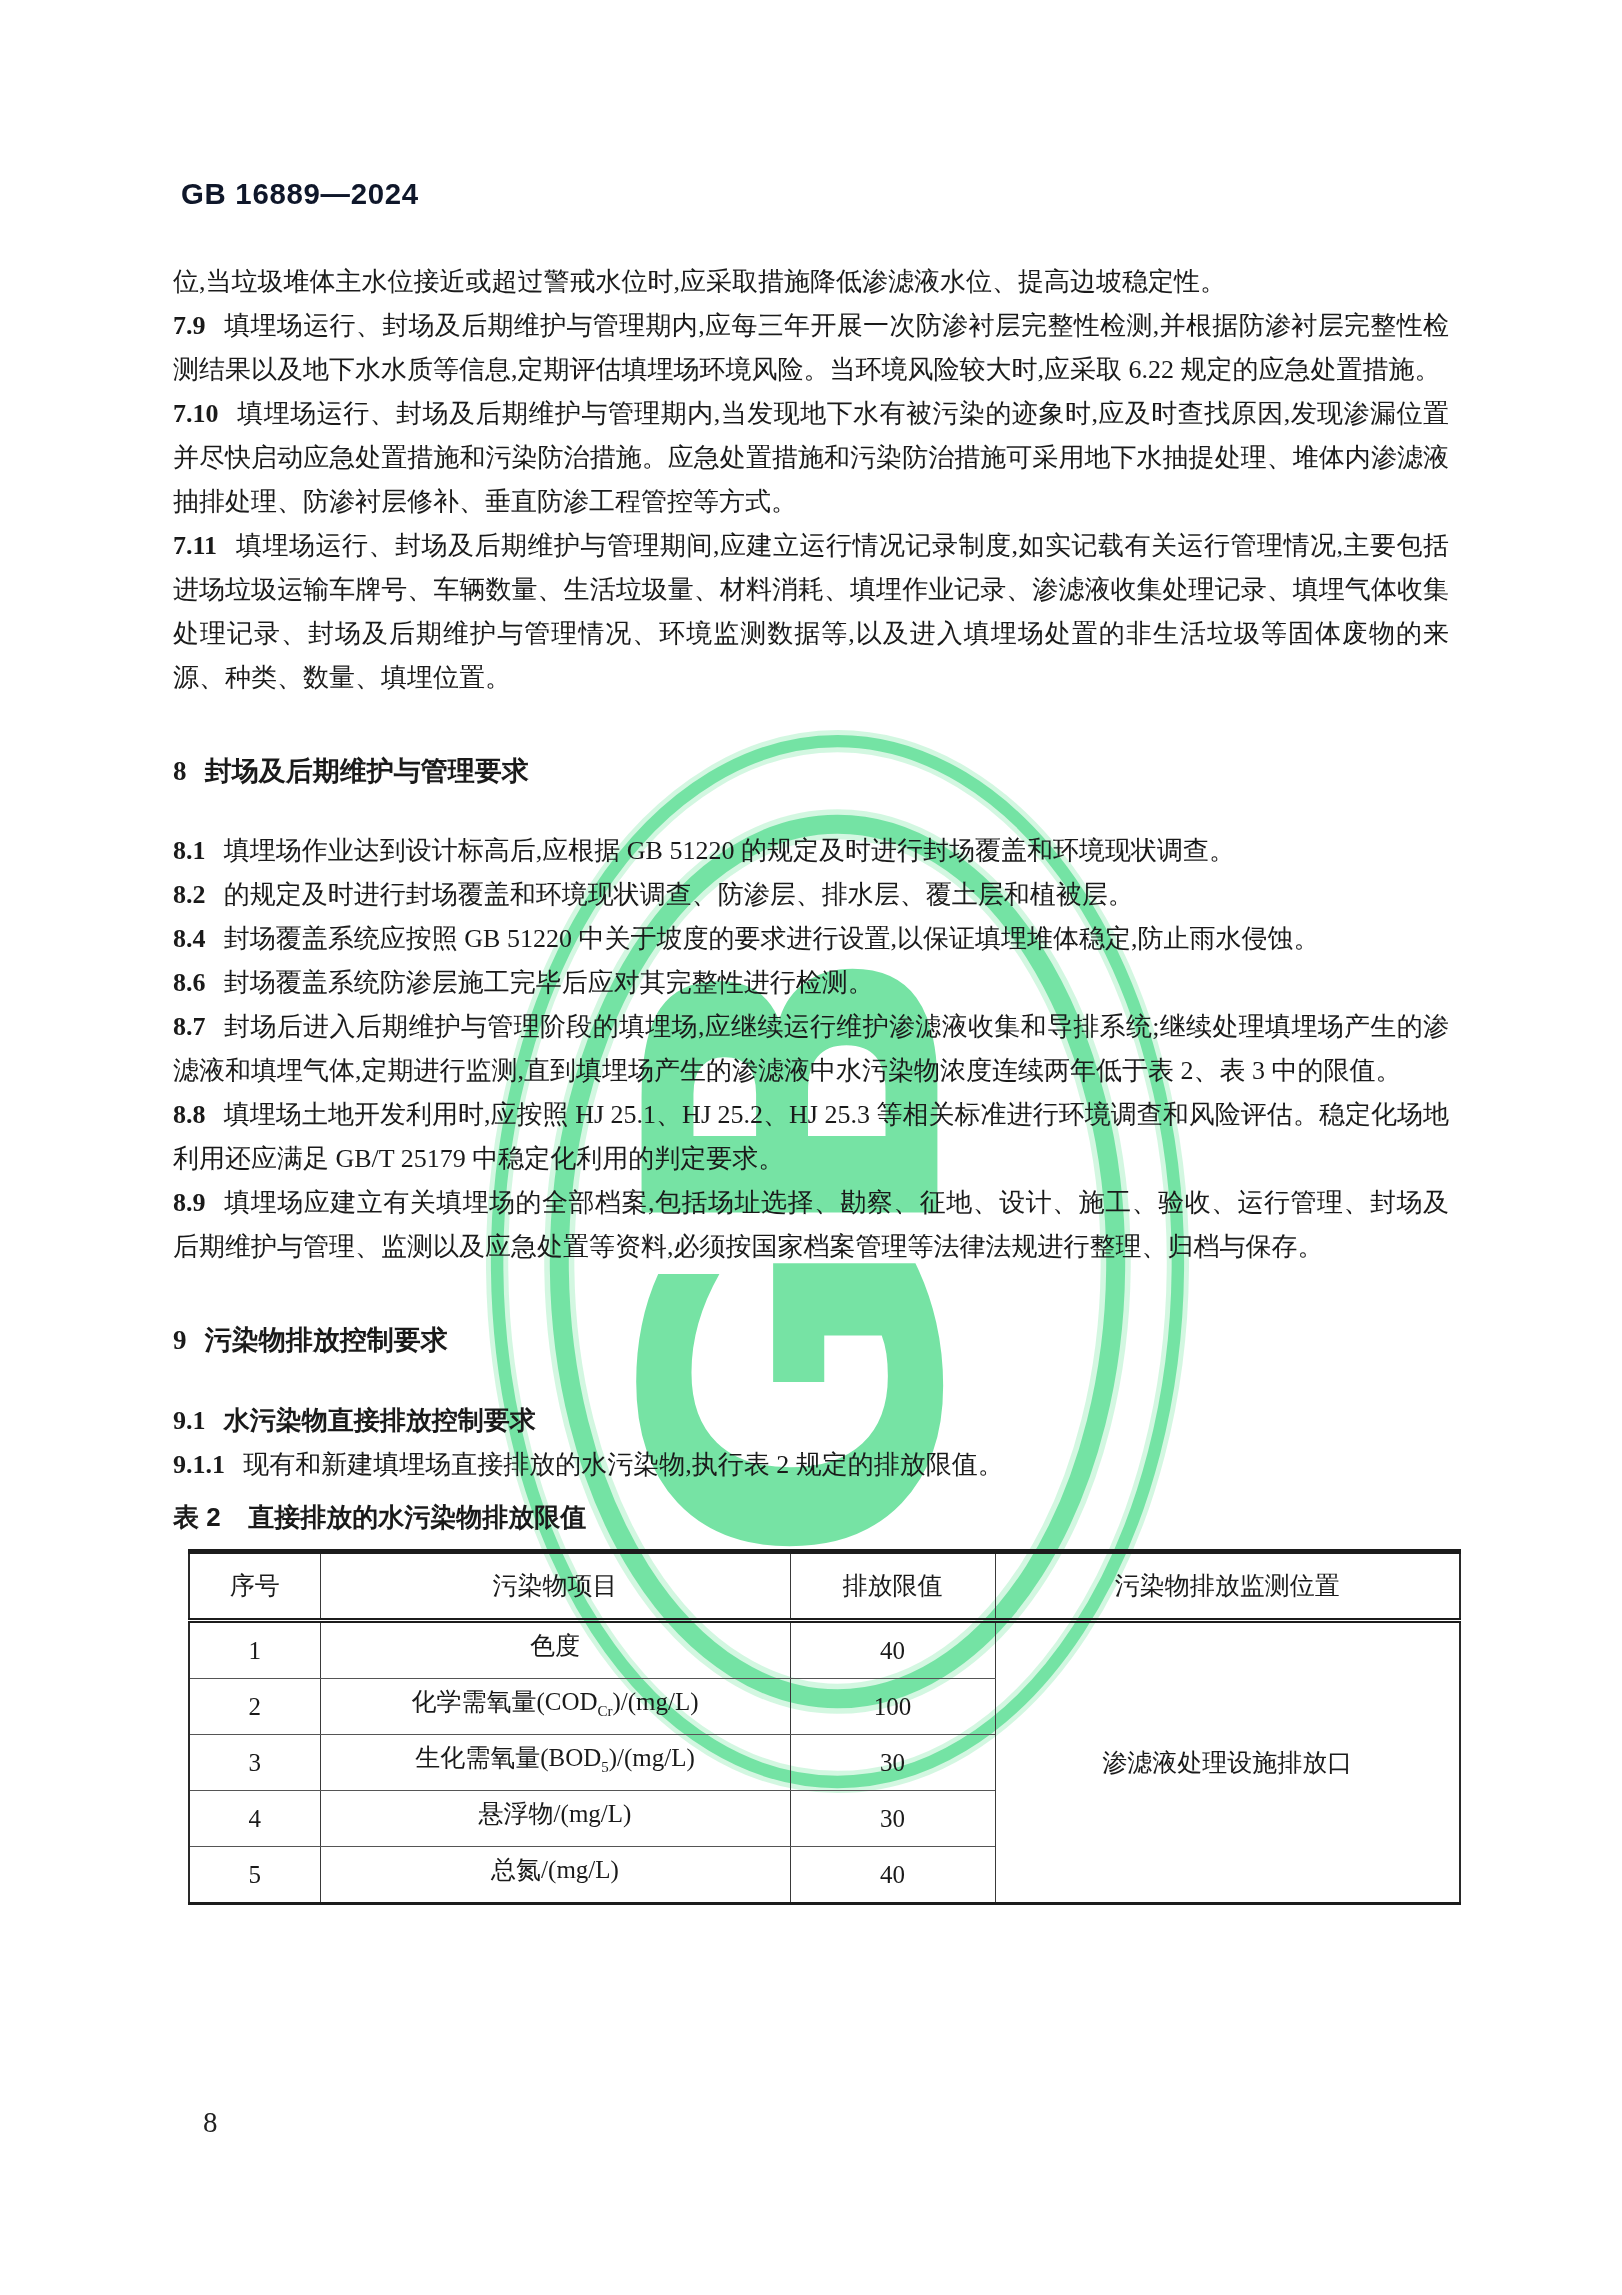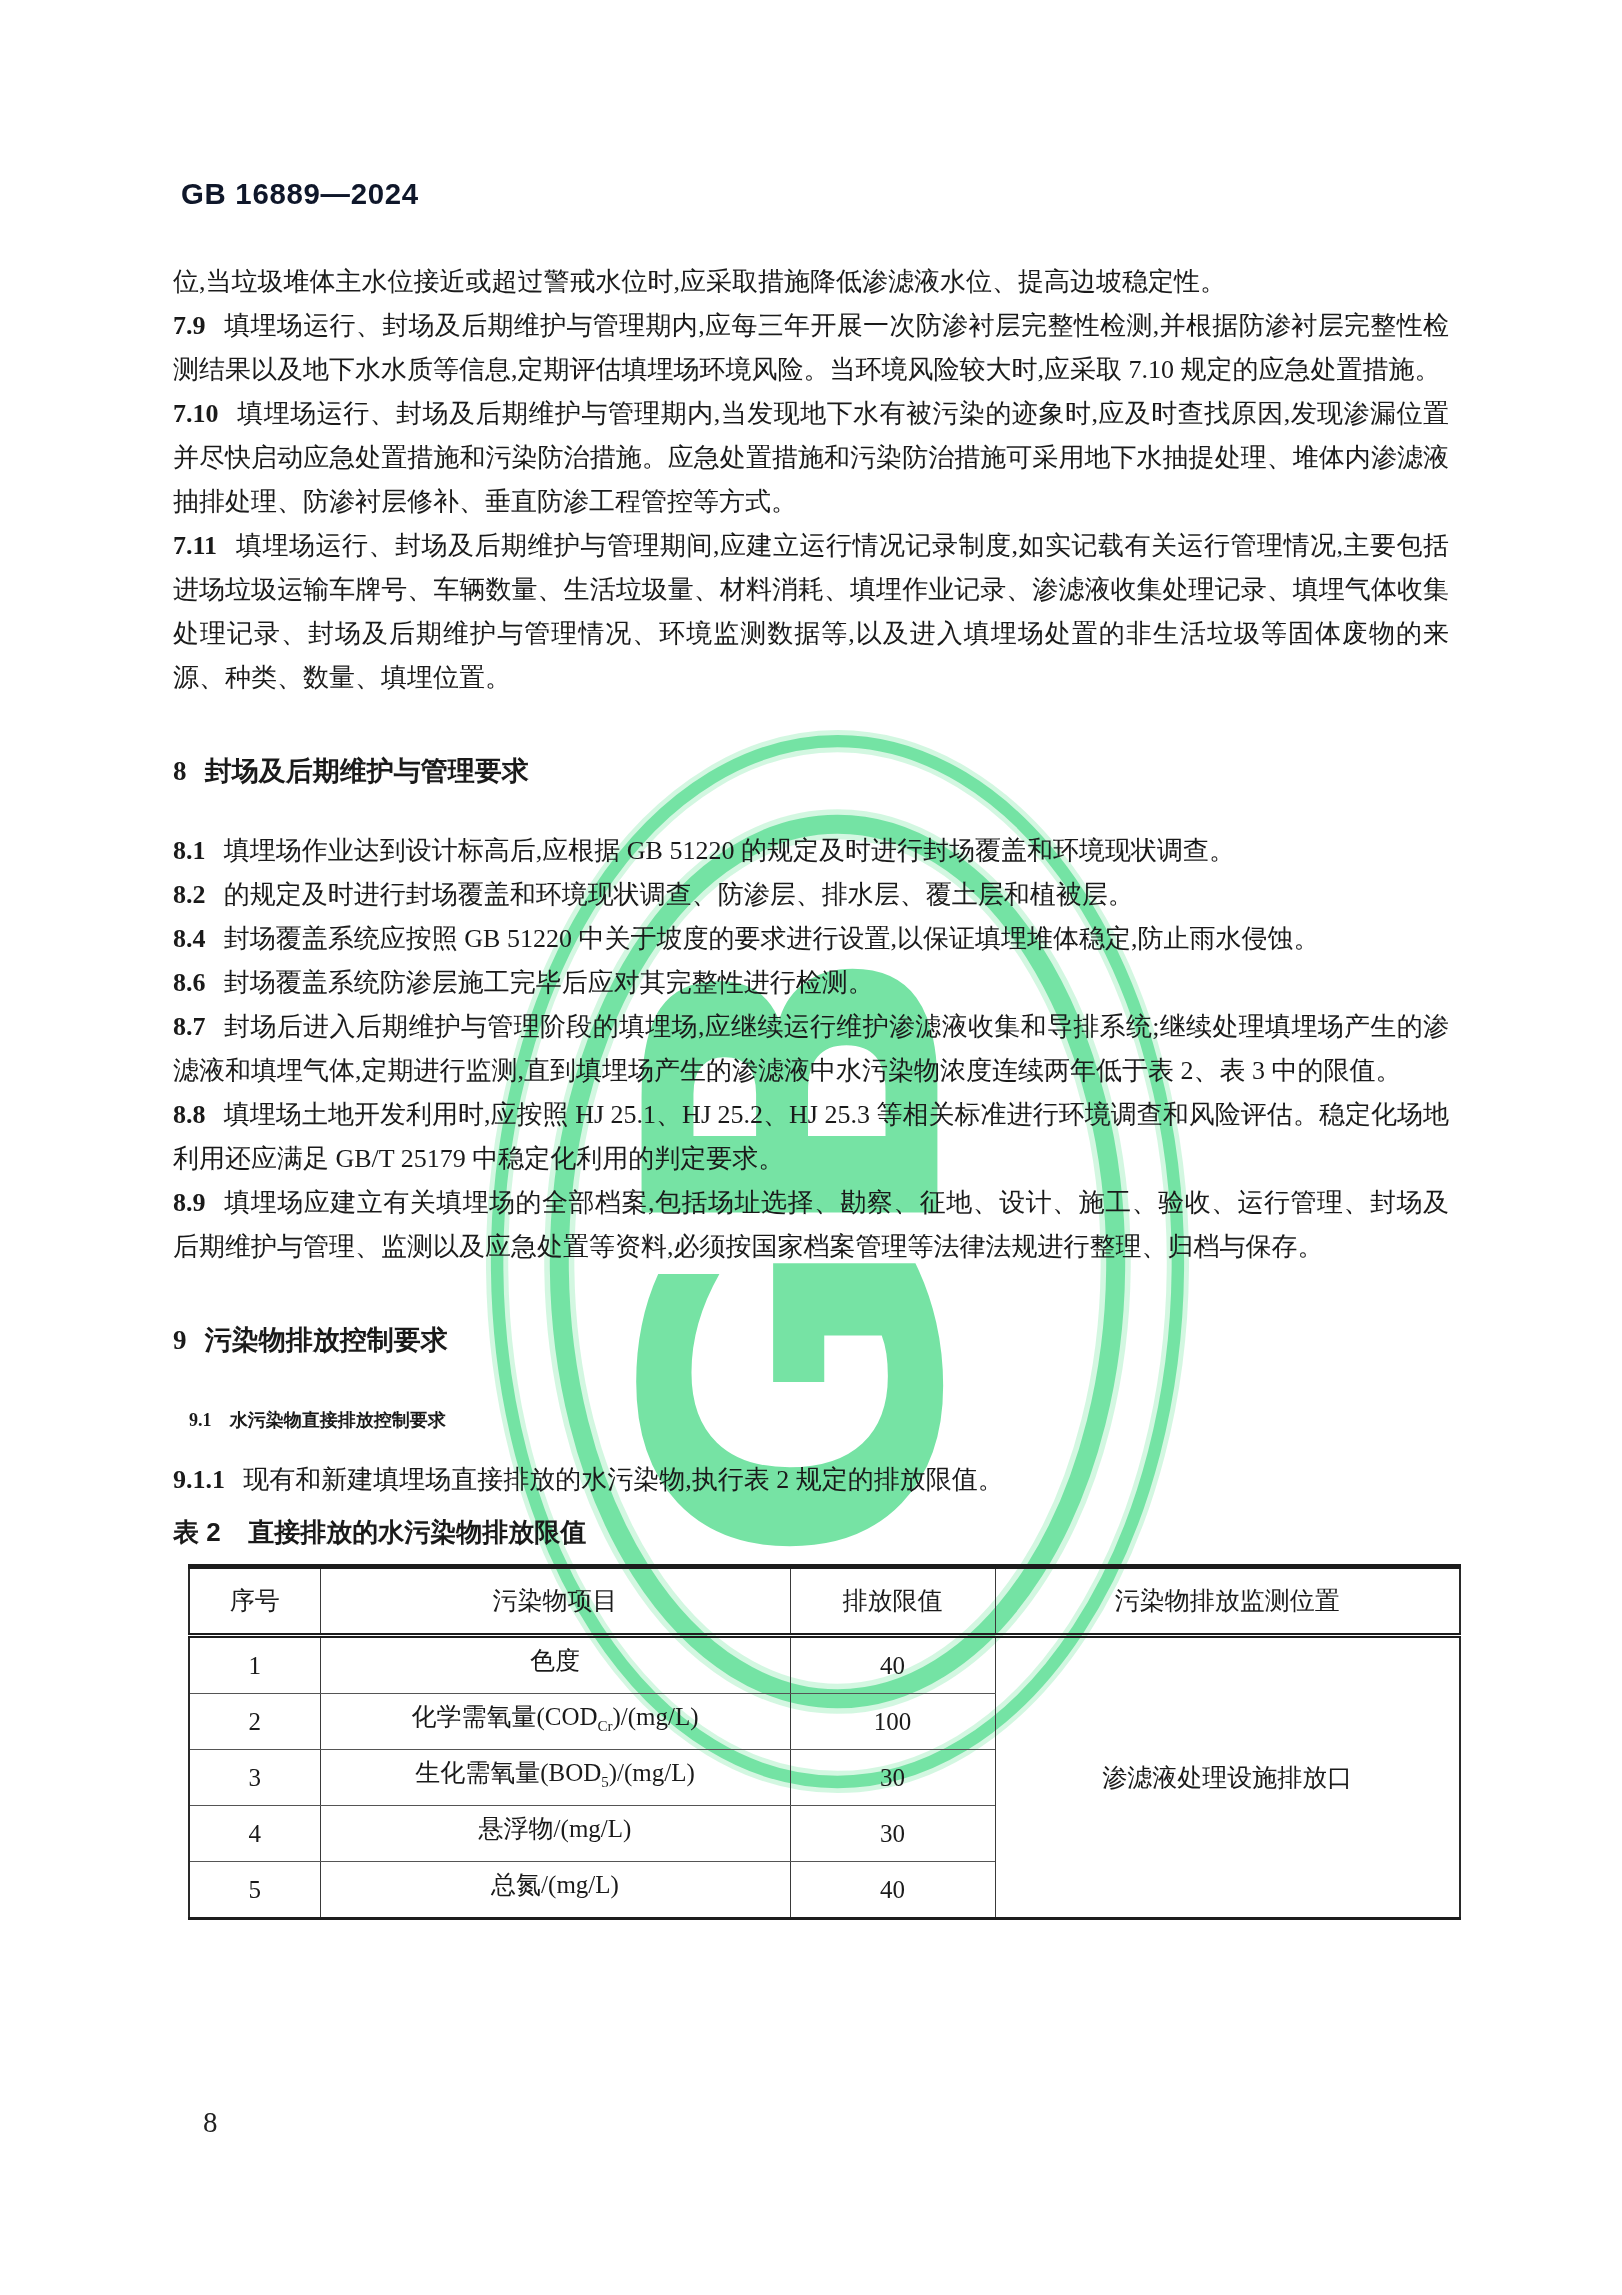--- a/index.html
+++ b/index.html
@@ -40,23 +40,23 @@
   .num {
     font-family:Liberation Serif, serif;
     font-weight:bold; margin-right:18.3px; white-space:nowrap;
   }
   .h-sec {
     margin:49px 0 36px 0;
     font-family:"Liberation Sans","DejaVu Sans",sans-serif;
     font-weight:bold; font-size:27px;
   }
   .h-sub {
-    margin:16px;
+    margin:0;
     font-family:"Liberation Sans","DejaVu Sans",sans-serif;
-    font-weight:bold; font-size:18px;
+    font-weight:bold; font-size:26px;
   }
   .h-sec .num, .h-sub .num { font-weight:bold; }
   
   .tbl-title {
     margin:7.9px 0 10.5px 0; 
     font-family:"Liberation Sans","DejaVu Sans",sans-serif;
     font-weight:bold; font-size:26px;
   }
   .tbl-title .t-label { margin-right:27.5px; }
   table.t2 {
@@ -95,21 +95,21 @@
 
     <text class="wm-text" x="478" y="812" transform="rotate(-90 478 812)" font-size="620" letter-spacing="-25" fill="#6fe2a0" opacity="0.95" text-anchor="middle" dominant-baseline="central">GB</text>
   </svg>
 
   <div class="std-code">GB 16889—2024</div>
 
   <div class="content">
 
     <p class="para"><span>位,当垃圾堆体主水位接近或超过警戒水位时,应采取措施降低渗滤液水位、提高边坡稳定性。</span></p>
 
-    <p class="para"><span class="num">7.9</span><span>填埋场运行、封场及后期维护与管理期内,应每三年开展一次防渗衬层完整性检测,并根据防渗衬层完整性检测结果以及地下水水质等信息,定期评估填埋场环境风险。当环境风险较大时,应采取 7.10 规定的应急处置措施。</span></p>
+    <p class="para"><span class="num">7.9</span><span>填埋场运行、封场及后期维护与管理期内,应每三年开展一次防渗衬层完整性检测,并根据防渗衬层完整性检测结果以及地下水水质等信息,定期评估填埋场环境风险。当环境风险较大时,应采取 6.22 规定的应急处置措施。</span></p>
 
     <p class="para"><span class="num">7.10</span><span>填埋场运行、封场及后期维护与管理期内,当发现地下水有被污染的迹象时,应及时查找原因,发现渗漏位置并尽快启动应急处置措施和污染防治措施。应急处置措施和污染防治措施可采用地下水抽提处理、堆体内渗滤液抽排处理、防渗衬层修补、垂直防渗工程管控等方式。</span></p>
 
     <p class="para"><span class="num">7.11</span><span>填埋场运行、封场及后期维护与管理期间,应建立运行情况记录制度,如实记载有关运行管理情况,主要包括进场垃圾运输车牌号、车辆数量、生活垃圾量、材料消耗、填埋作业记录、渗滤液收集处理记录、填埋气体收集处理记录、封场及后期维护与管理情况、环境监测数据等,以及进入填埋场处置的非生活垃圾等固体废物的来源、种类、数量、填埋位置。</span></p>
 
     <p class="h-sec"><span class="num">8</span><span>封场及后期维护与管理要求</span></p>
 
     <p class="para"><span class="num">8.1</span><span>填埋场作业达到设计标高后,应根据 GB 51220 的规定及时进行封场覆盖和环境现状调查。</span></p>
 
     <p class="para"><span class="num">8.2</span><span>的规定及时进行封场覆盖和环境现状调查、防渗层、排水层、覆土层和植被层。</span></p>

